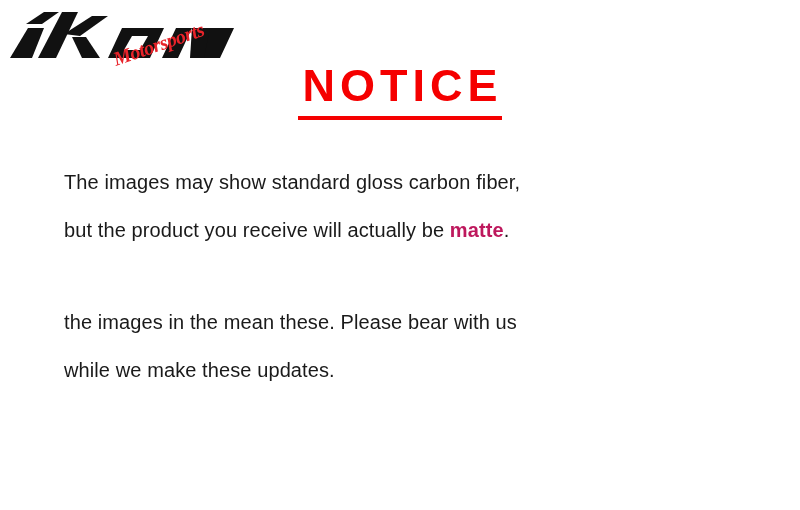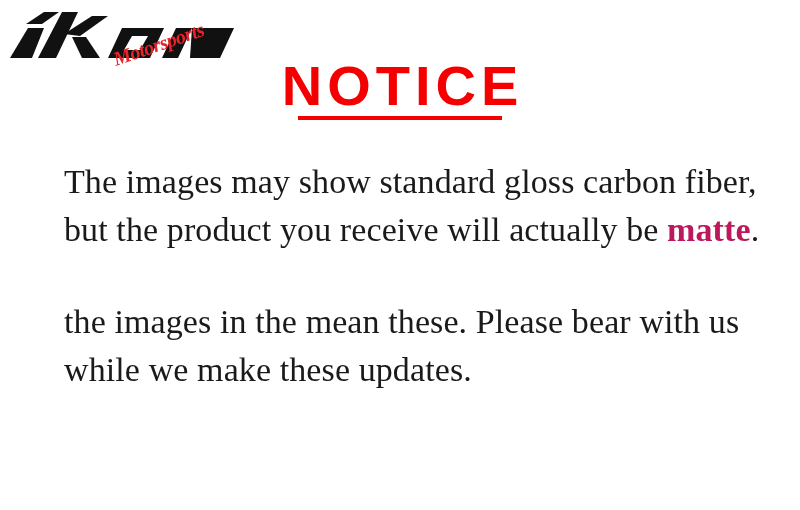--- a/index.html
+++ b/index.html
@@ -42,21 +42,21 @@
   .notice-block {
     position: absolute;
     left: 232px;
     top: 62px;
     width: 336px;
     text-align: center;
   }
   .notice-title {
     font-family: "Liberation Sans", sans-serif;
     font-weight: bold;
-    font-size: 56px;
+    font-size: 45px;
     line-height: 48px;
     letter-spacing: 5px;
     color: #f50000;
     text-indent: 5px;
     margin: 0;
     white-space: nowrap;
   }
   .notice-rule {
     width: 204px;
     height: 4px;
@@ -71,22 +71,22 @@
     top: 158px;
     width: 700px;
   }
   .para {
     margin: 0;
   }
   .para + .para {
     margin-top: 44px;
   }
   .line {
-    font-family: Liberation Serif, serif;
-    font-size: 34px;
+    font-family: Liberation Sans, sans-serif;
+    font-size: 20px;
     line-height: 48px;
     color: #1a1a1a;
     white-space: nowrap;
     letter-spacing: 0.1px;
   }
   .em-red {
     color: #be185d;
     font-weight: bold;
   }
 </style>

